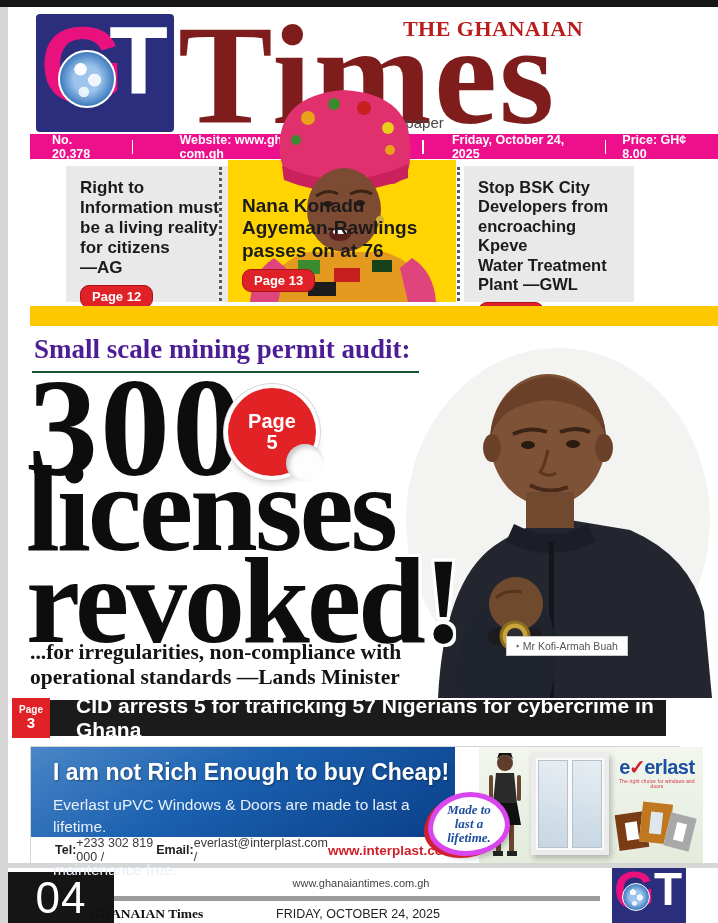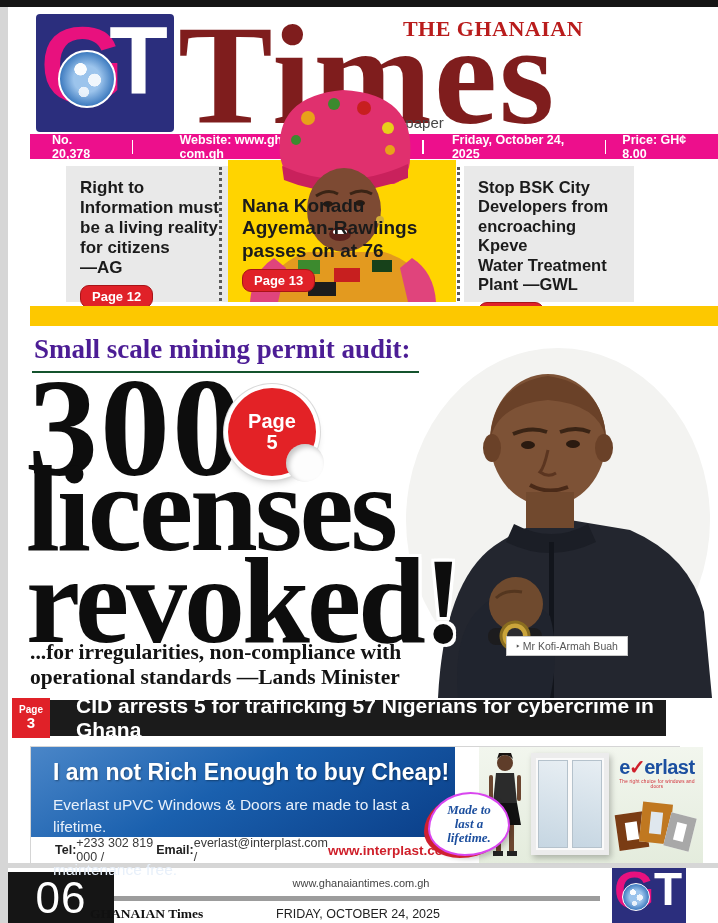--- a/index.html
+++ b/index.html
@@ -106,21 +106,21 @@
     border:1px solid #b5c2cc; }
   .brand { position:absolute; left:134px; top:10px; width:88px; text-align:center; }
   .brand-line { font:800 20px/1 "Liberation Sans",sans-serif; color:#1b4fa0; letter-spacing:-.5px; }
   .brand-line .check { color:#cf1f2a; font-weight:900; margin:0 -1px; }
   .brand-tagline { font:4.5px/1.2 "Liberation Sans",sans-serif; color:#cf1f2a; margin-top:2px; letter-spacing:.3px; }
   .profiles { position:absolute; left:138px; top:50px; width:82px; height:60px; }
   .profiles div { position:absolute; background:#fff; }
   .pf1 { left:0;  top:16px; width:30px; height:36px; border:9px solid #7a3c14; transform:rotate(-8deg); }
   .pf2 { left:24px; top:6px; width:30px; height:40px; border:9px solid #c07820; background:#dfe7ee !important; transform:rotate(6deg); }
   .pf3 { left:50px; top:18px; width:26px; height:34px; border:8px solid #a8a8a8; transform:rotate(14deg); }
-  .blob { left:428px; top:792px; width:82px; height:64px; background:#fff; border:2px solid #d946ef;
+  .blob { left:428px; top:792px; width:82px; height:64px; background:#fff; border:5px solid #d946ef;
     border-radius:52% 48% 55% 45% / 58% 52% 48% 42%; z-index:4; display:flex; align-items:center;
     justify-content:center; text-align:center; font:italic 800 13px/1.08 "Liberation Serif",serif;
     color:#1d4f9e; white-space:pre-line; box-shadow:-5px 3px 0 -1px #cf2030, 2px 3px 5px rgba(0,0,0,.2); }
 
   
   .footer { left:8px; top:868px; width:710px; height:55px; background:#fff; }
   .pg-num { position:absolute; left:0; top:4px; width:106px; height:51px; background:#151515;
     color:#fff; display:flex; align-items:center; justify-content:center;
     font:400 44px "Liberation Sans",sans-serif; letter-spacing:1px; }
   .ft-site { position:absolute; left:110px; top:9px; width:486px; text-align:center;
@@ -301,21 +301,21 @@
         <div class="pf2"></div>
         <div class="pf3"></div>
       </div>
     </div>
   </div>
   <div class="abs blob">Made to
 last a
 lifetime.</div>
 
   <div class="abs footer">
-    <div class="pg-num">06</div>
+    <div class="pg-num">04</div>
     <div class="ft-site">www.ghanaiantimes.com.gh</div>
     <div class="ft-rule"></div>
     <div class="ft-name">GHANAIAN Times</div>
     <div class="ft-date">FRIDAY, OCTOBER 24, 2025</div>
     <div class="gt-logo small" style="position:absolute;">
       <span class="g">G</span>
       <span class="t">T</span>
       <span class="globe"></span>
     </div>
   </div>

